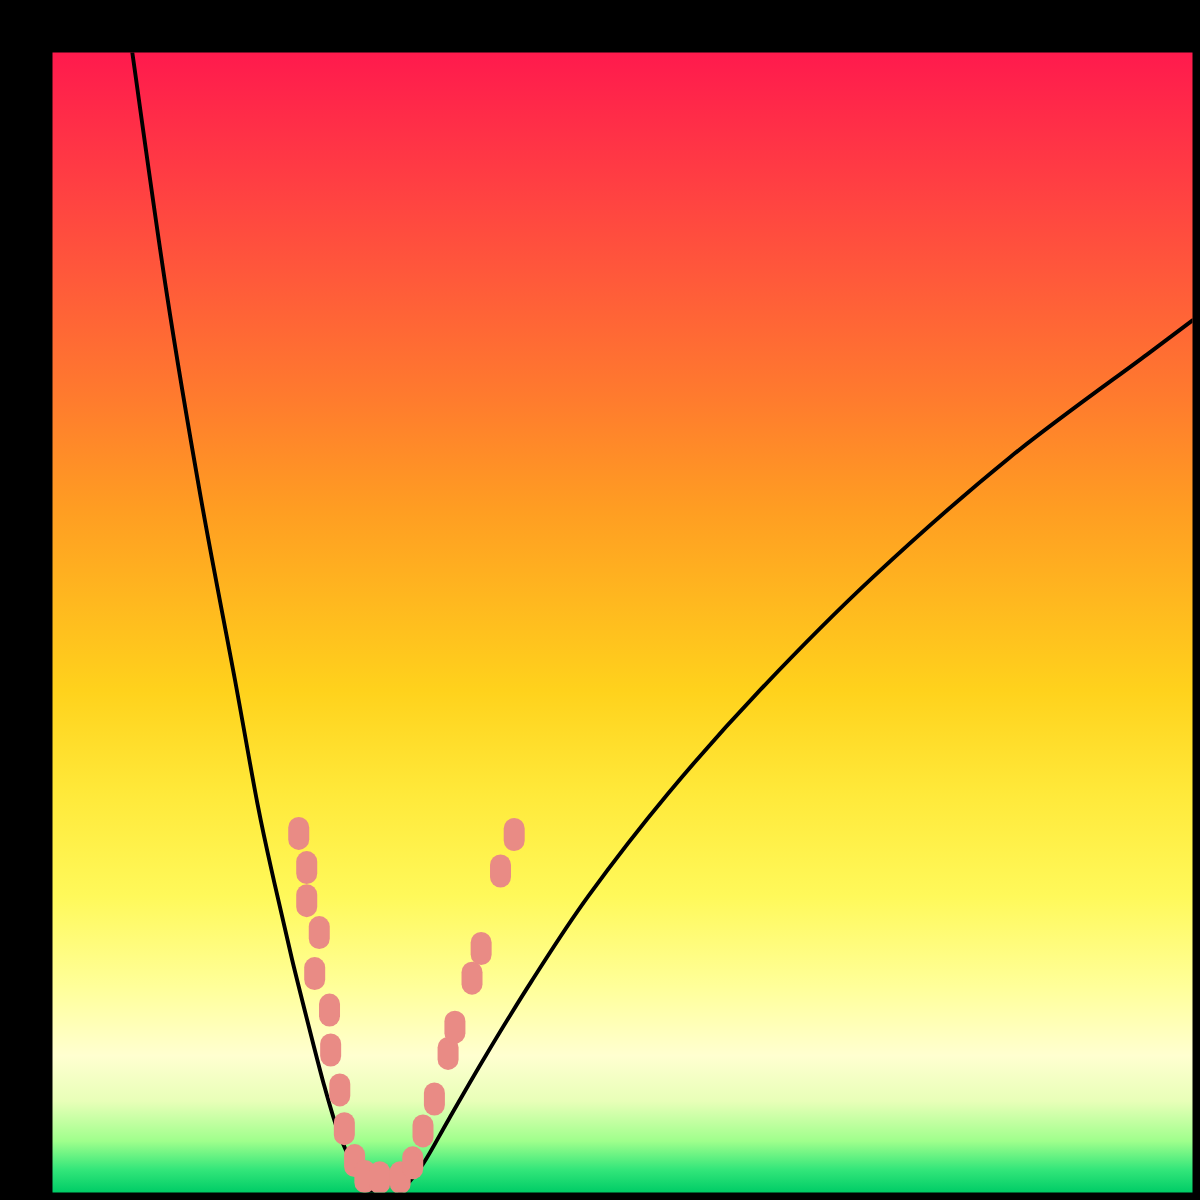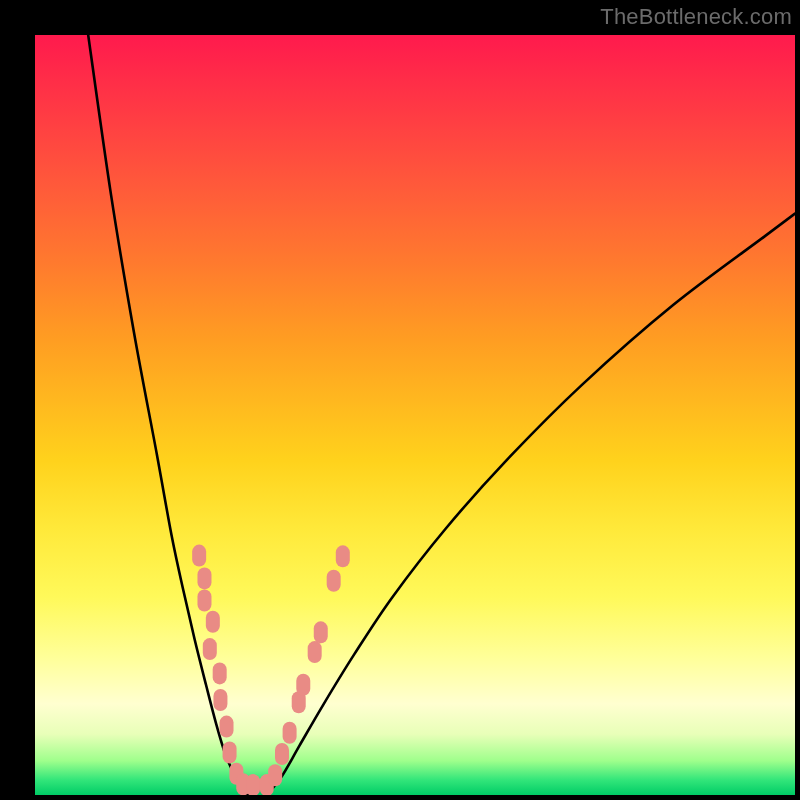--- a/index.html
+++ b/index.html
@@ -85,14 +85,13 @@
         <rect x="247.60000000000002" y="686.6800000000001" width="14" height="22" rx="7" ry="7" fill="#e98b85"></rect>
         <rect x="256.72" y="656.28" width="14" height="22" rx="7" ry="7" fill="#e98b85"></rect>
         <rect x="261.28" y="638.8" width="14" height="22" rx="7" ry="7" fill="#e98b85"></rect>
         <rect x="272.68" y="606.12" width="14" height="22" rx="7" ry="7" fill="#e98b85"></rect>
         <rect x="278.76" y="586.36" width="14" height="22" rx="7" ry="7" fill="#e98b85"></rect>
         <rect x="291.67999999999995" y="534.6800000000001" width="14" height="22" rx="7" ry="7" fill="#e98b85"></rect>
         <rect x="300.8" y="510.36" width="14" height="22" rx="7" ry="7" fill="#e98b85"></rect>
       </g>
   </svg>
 
-  <div class="watermark">TheBottleneck.com</div>
 </div>
 
 </body></html>

